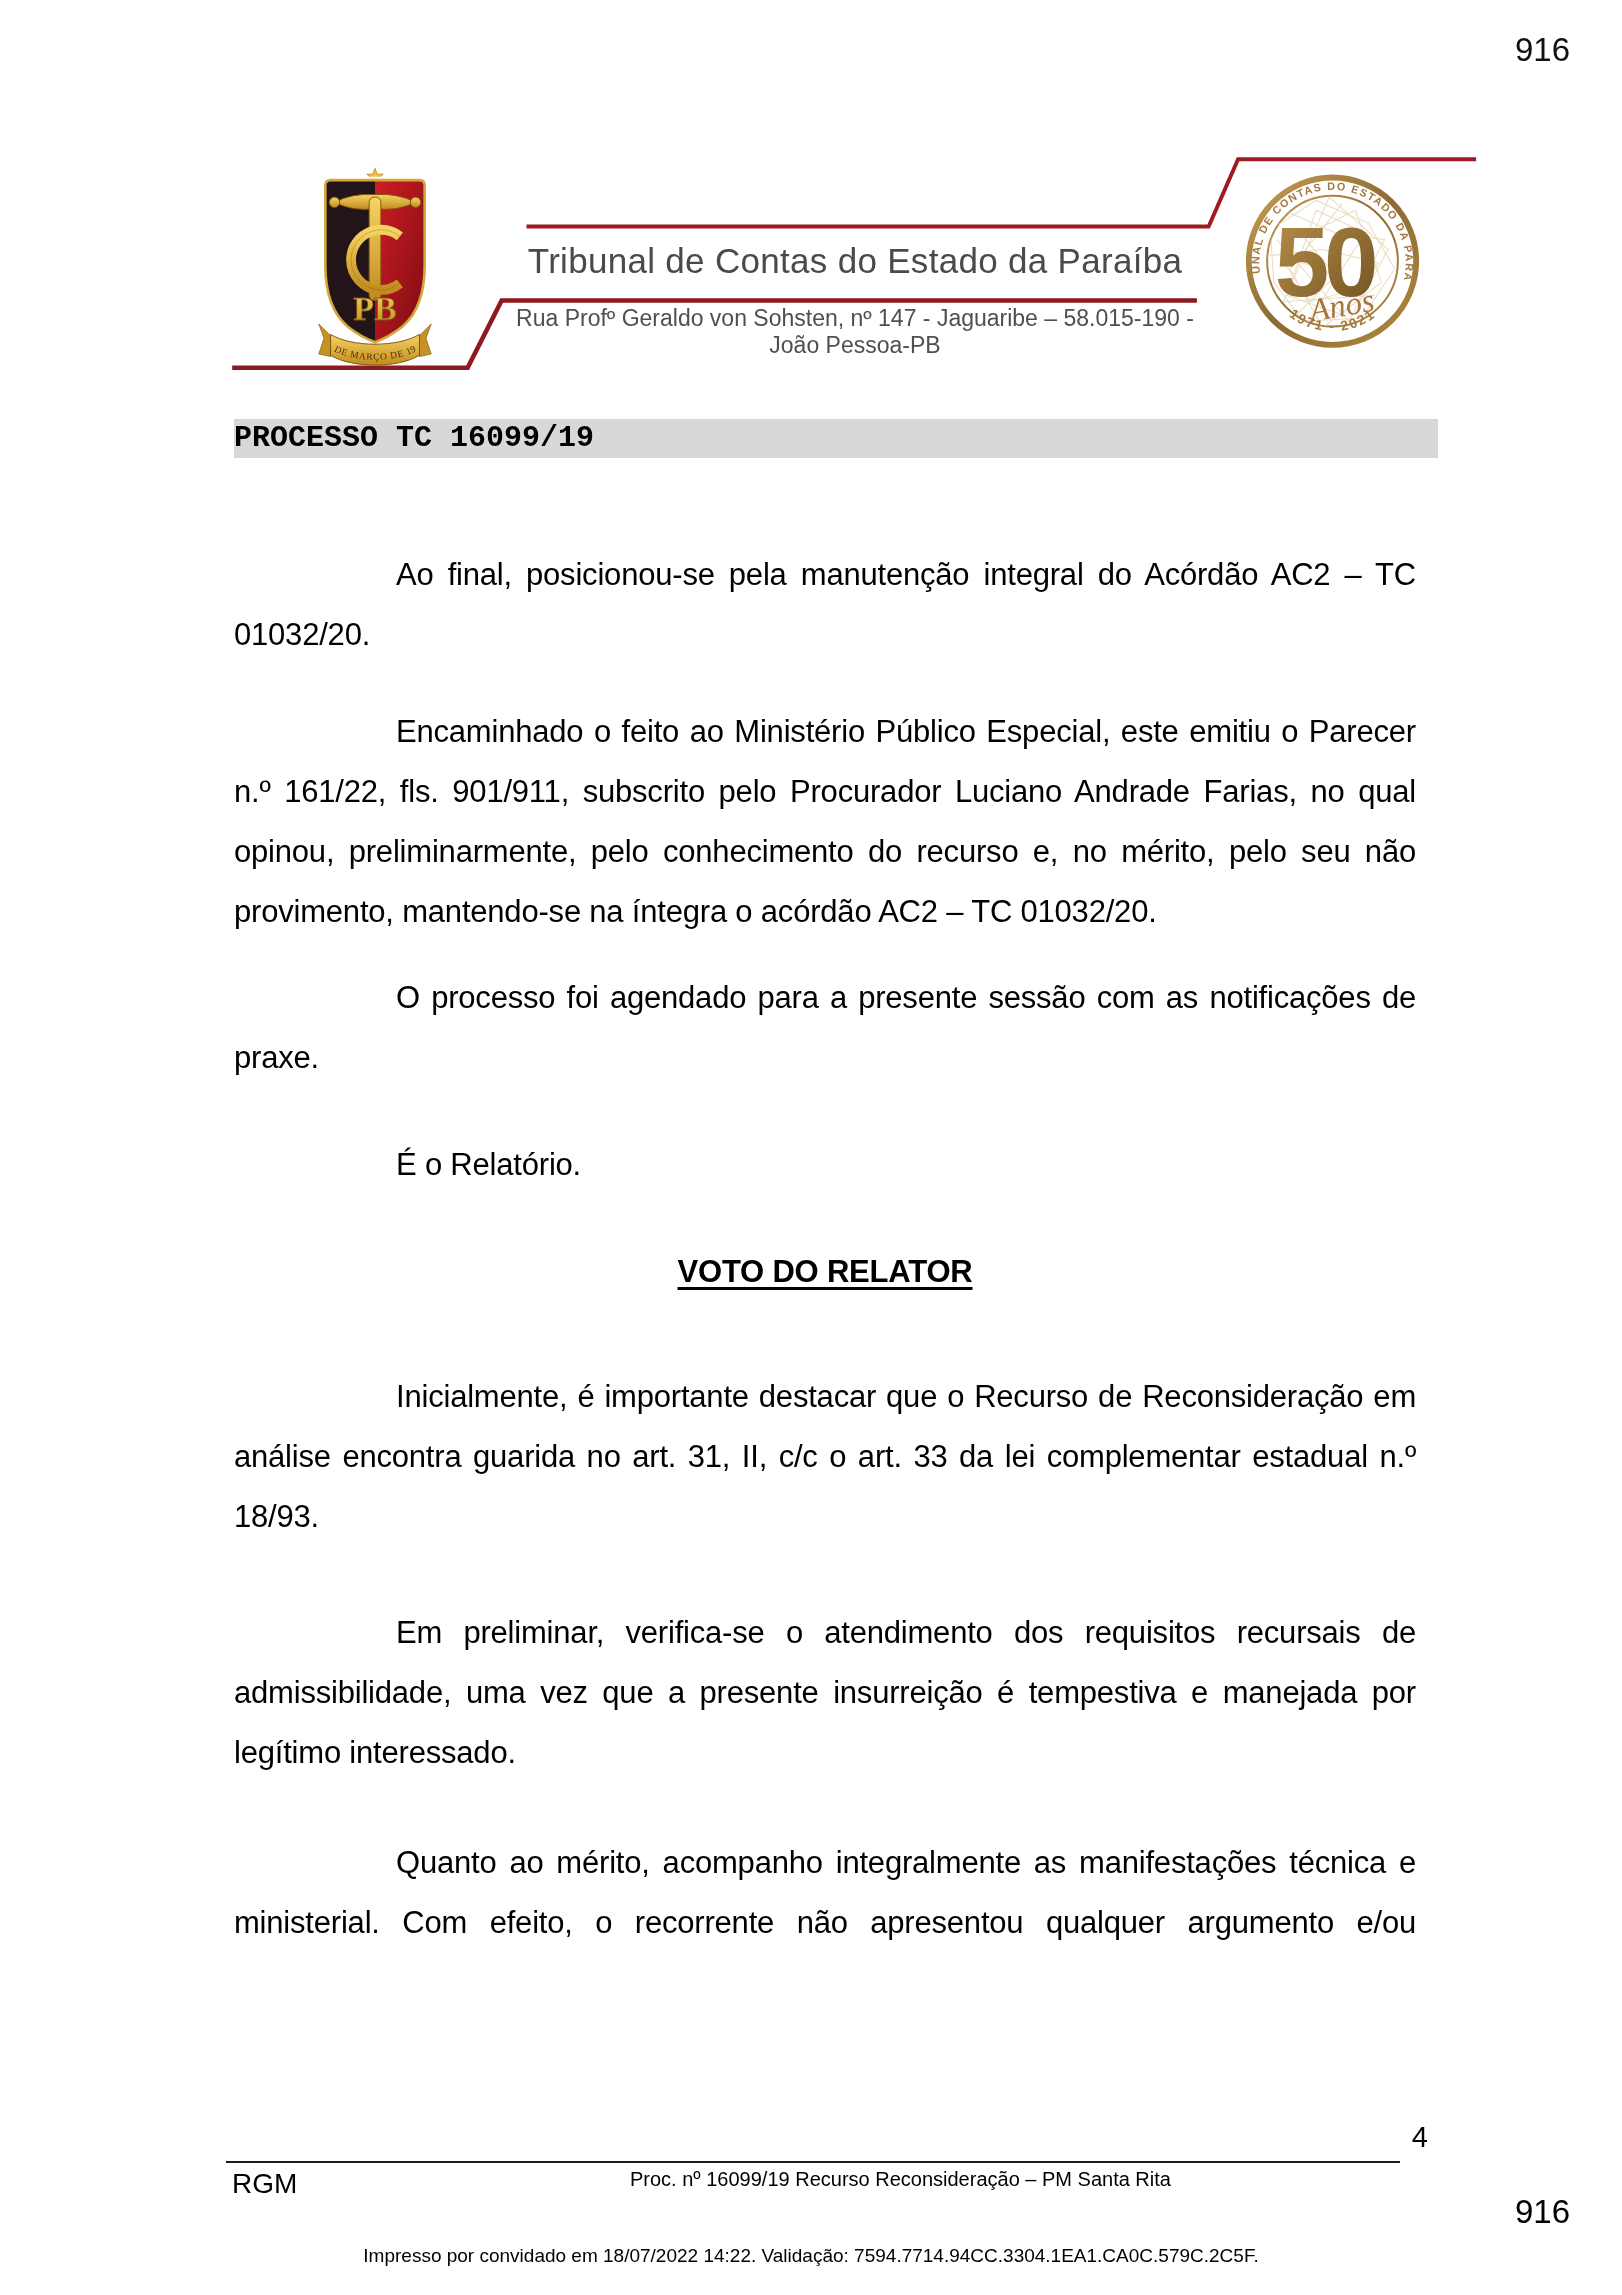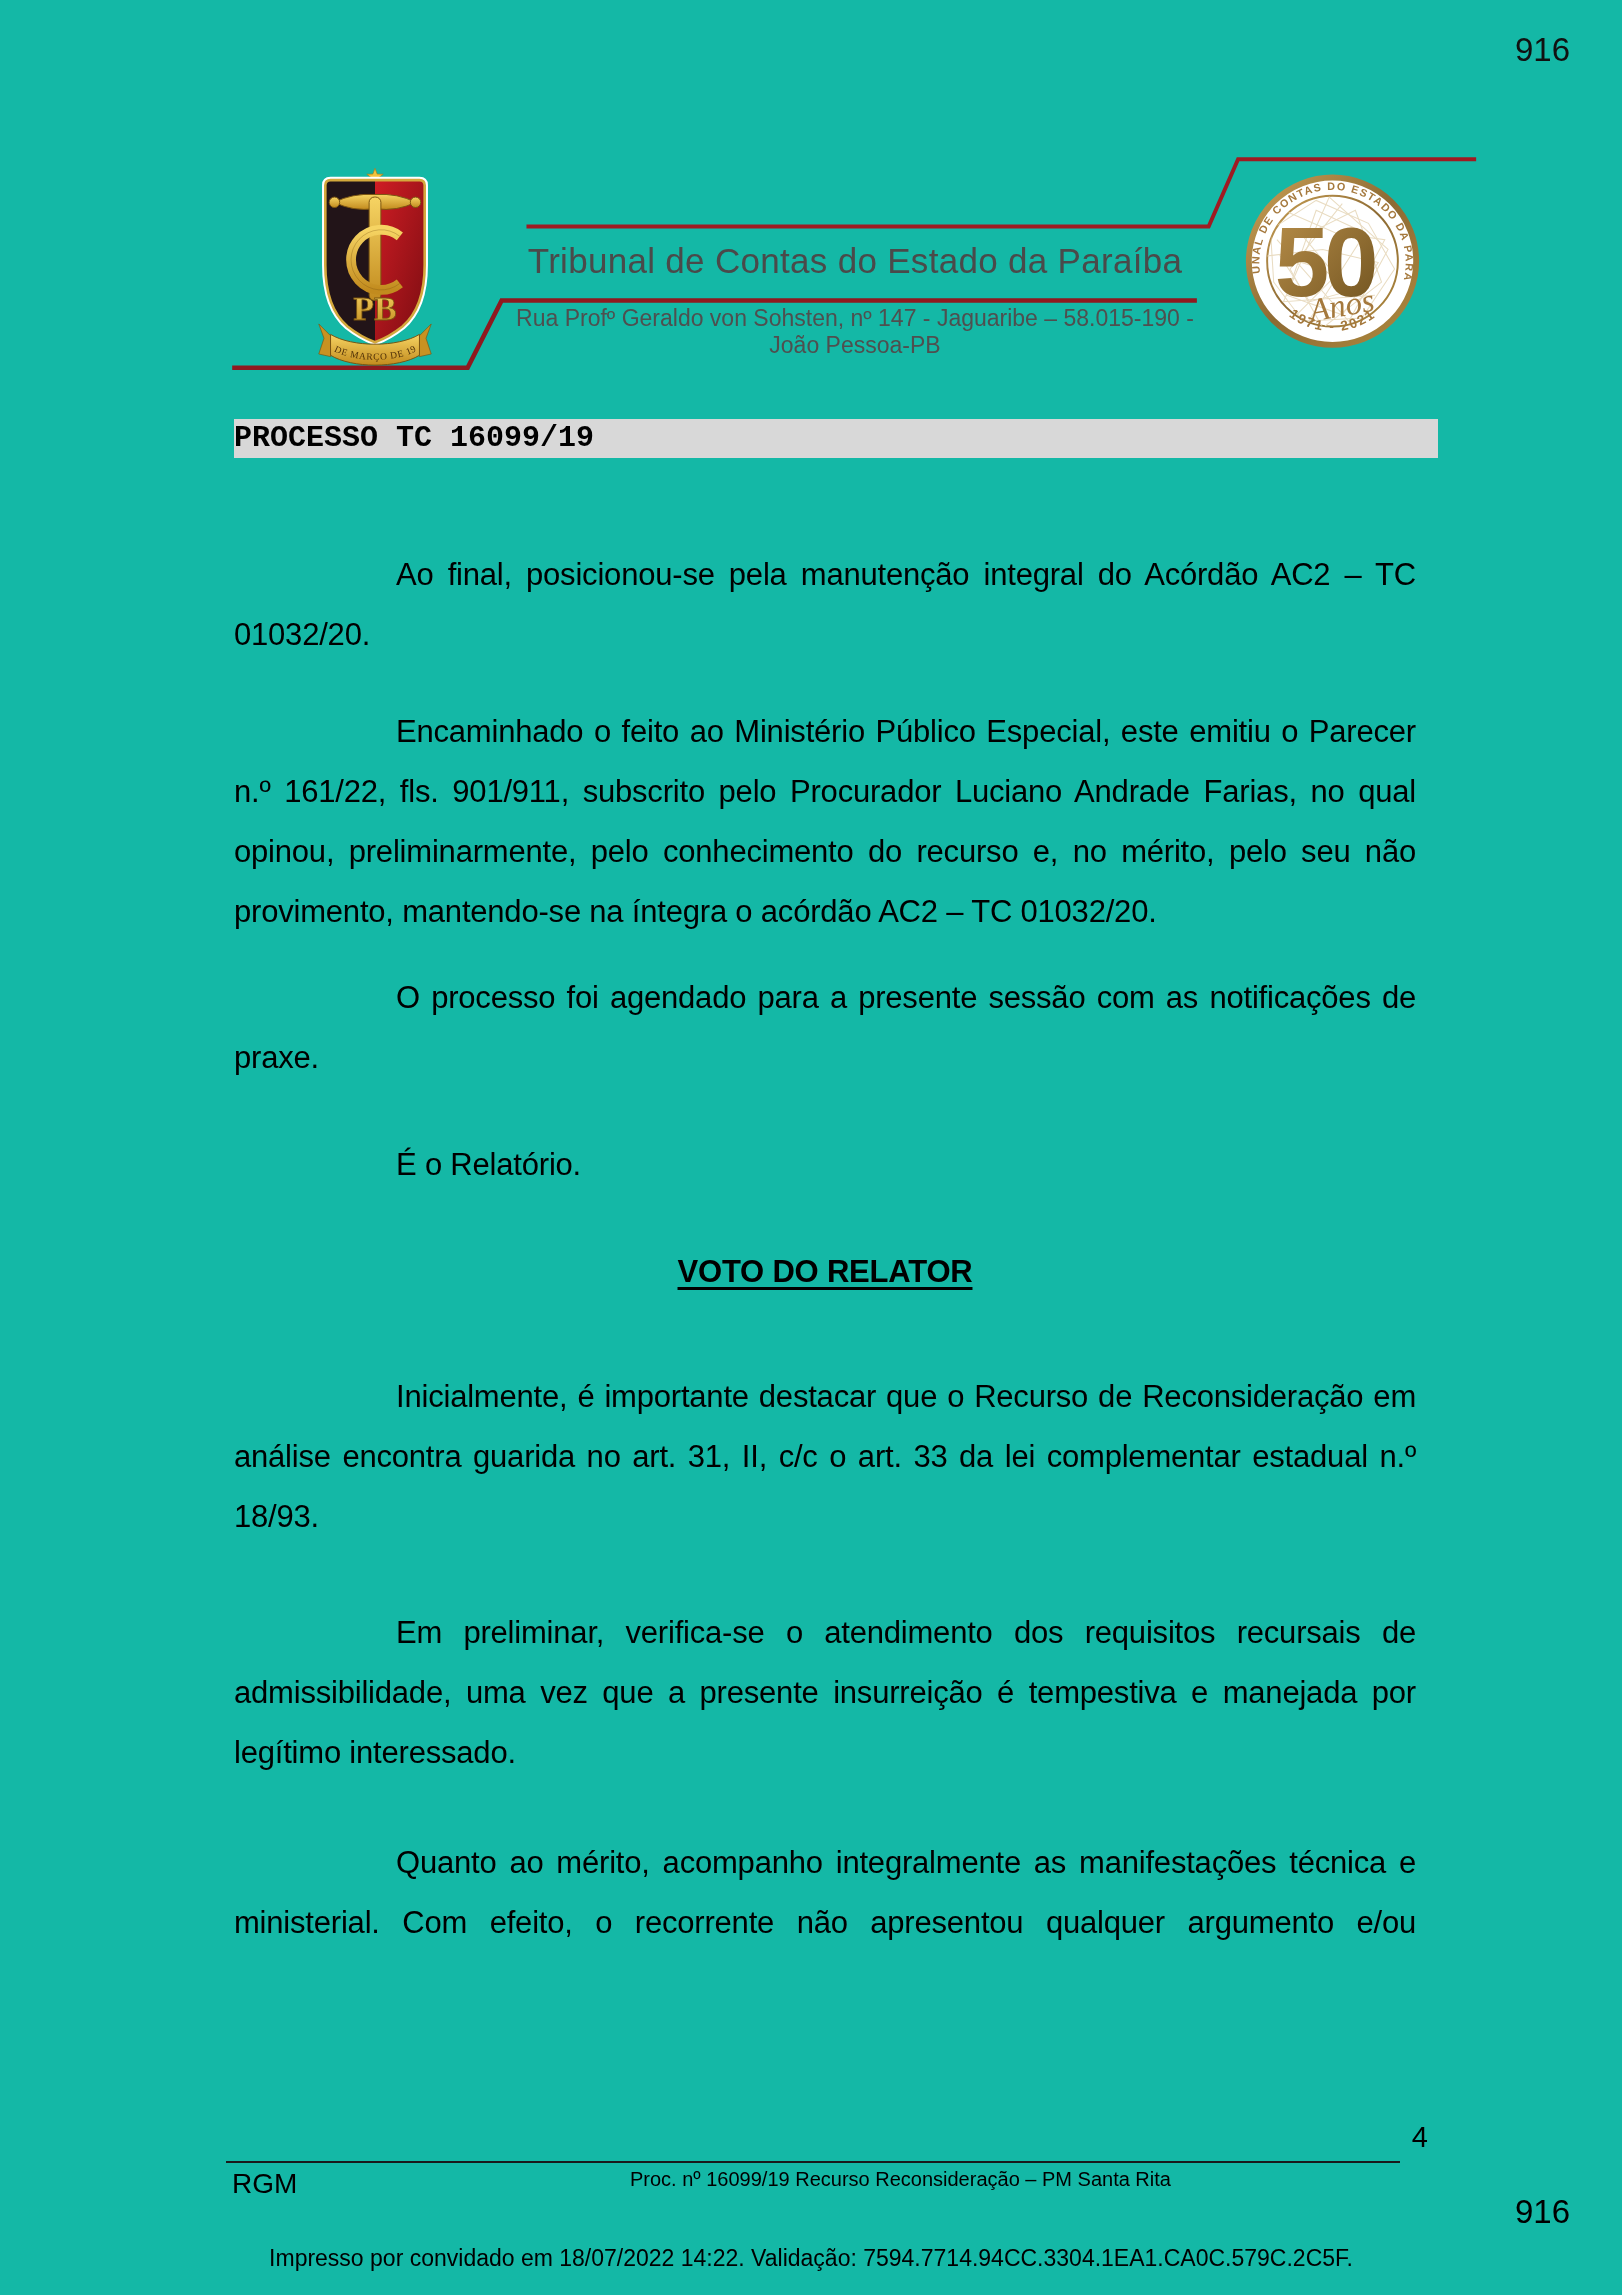--- a/index.html
+++ b/index.html
@@ -1,17 +1,17 @@
 <!DOCTYPE html>
 <html style="font-size:10.5px"><head>
 <meta charset="utf-8">
 <style>
   html,body{margin:0;padding:0;background:#888;}
   .page{
-    position:relative; width:1622px; height:2295px; background:#14b8a6;
+    position:relative; width:1622px; height:2295px; background:#ffffff;
     font-family:"Liberation Sans", sans-serif; color:#000; overflow:hidden;
   }
   .abs{position:absolute;}
 
   
   .pageno-top{top:31px; right:52px; font-size:33px; color:#111;}
 
   
   .hdr-lines{top:0; left:0;}
   .org-title{
@@ -48,21 +48,21 @@
   }
   .cut{text-align-last:justify;}
 
   
   .pageno-mid{top:2121px; left:222px; width:1206px; text-align:right; font-size:29px;}
   .foot-rule{top:2161px; left:226px; width:1174px; border-top:2.6px solid #1a1a1a; height:0;}
   .foot-initials{top:2168px; left:232px; font-size:28px;}
   .foot-proc{top:2168px; left:630px; font-size:20px;}
   .pageno-bottom{top:2193px; right:52px; font-size:33px;}
   .stamp1{top:2219px; left:0; width:1622px; text-align:center; font-size:23px;}
-  .stamp2{top:2245px; left:0; width:1622px; text-align:center; font-size:23px;}
+  .stamp2{top:2245px; left:0; width:1622px; text-align:center; font-size:19px;}
 </style>
 </head>
 <body>
 
 <div class="page">
 
   <div class="abs pageno-top">916</div>
 
   <svg class="abs hdr-lines" width="1622" height="406" viewBox="0 0 2480 620">
     <polyline points="805,346 1848,346 1893,243 2257,243" fill="none" stroke="#9f1b22" stroke-width="6"></polyline>

